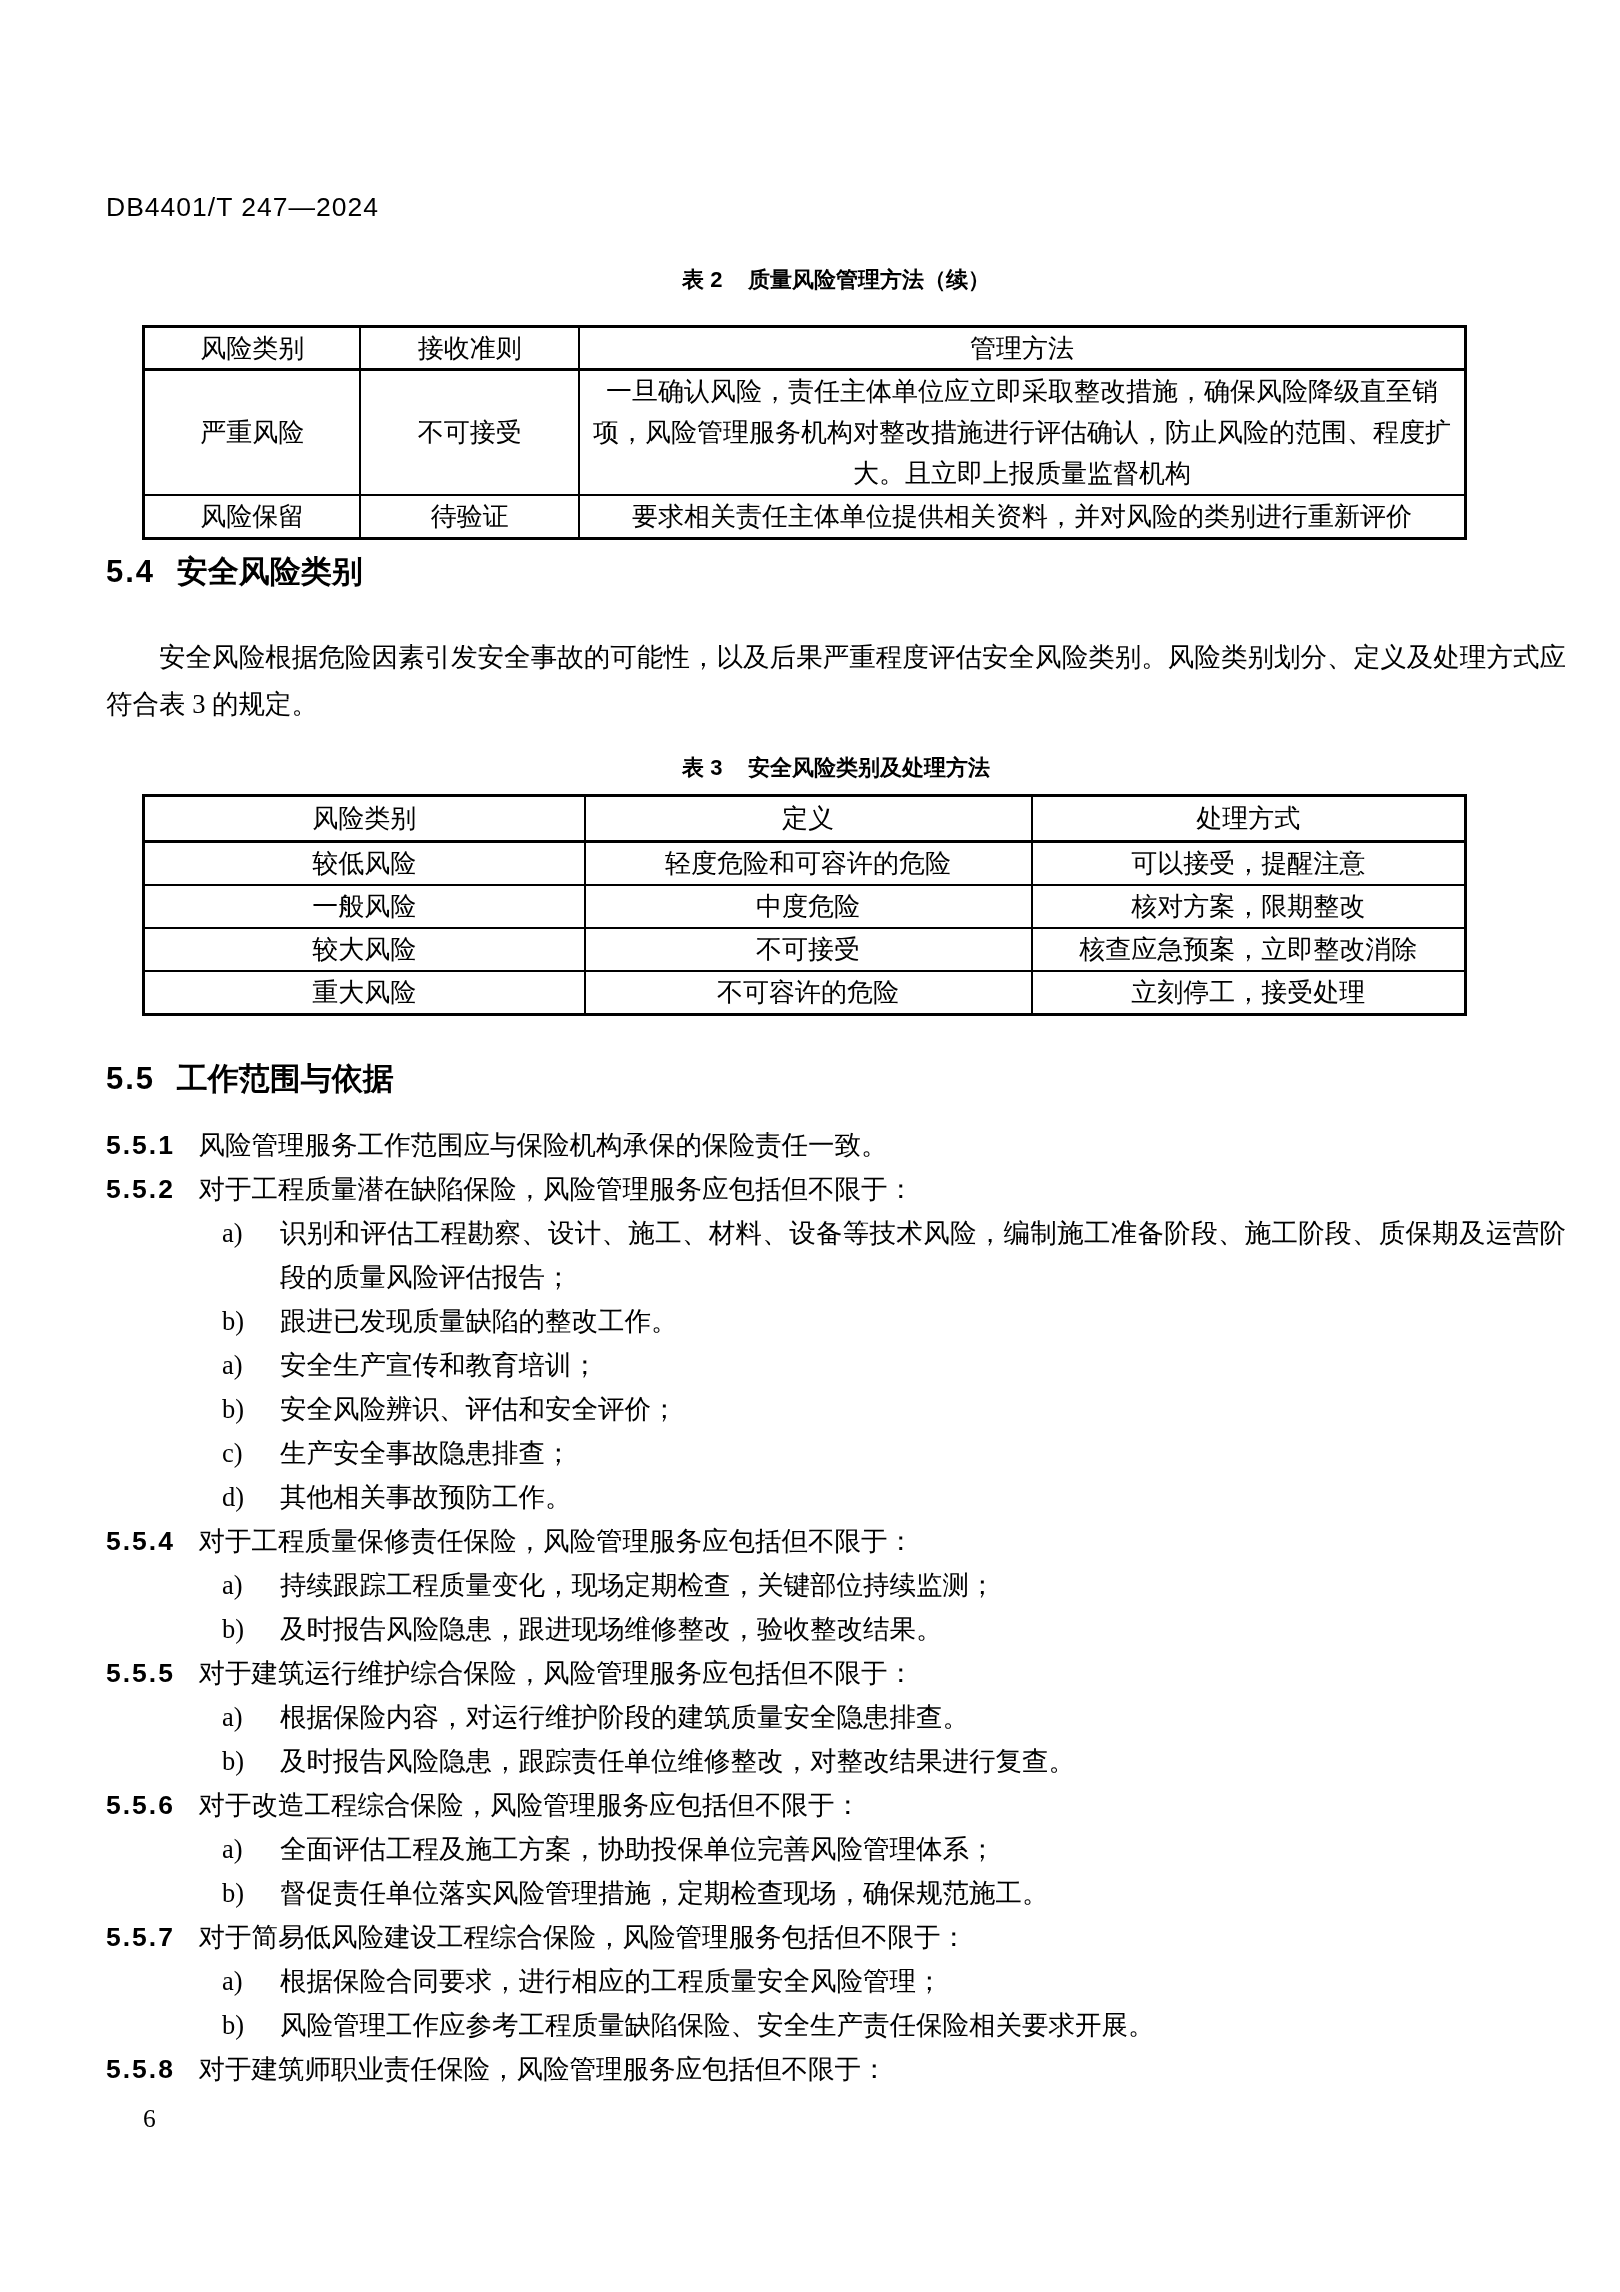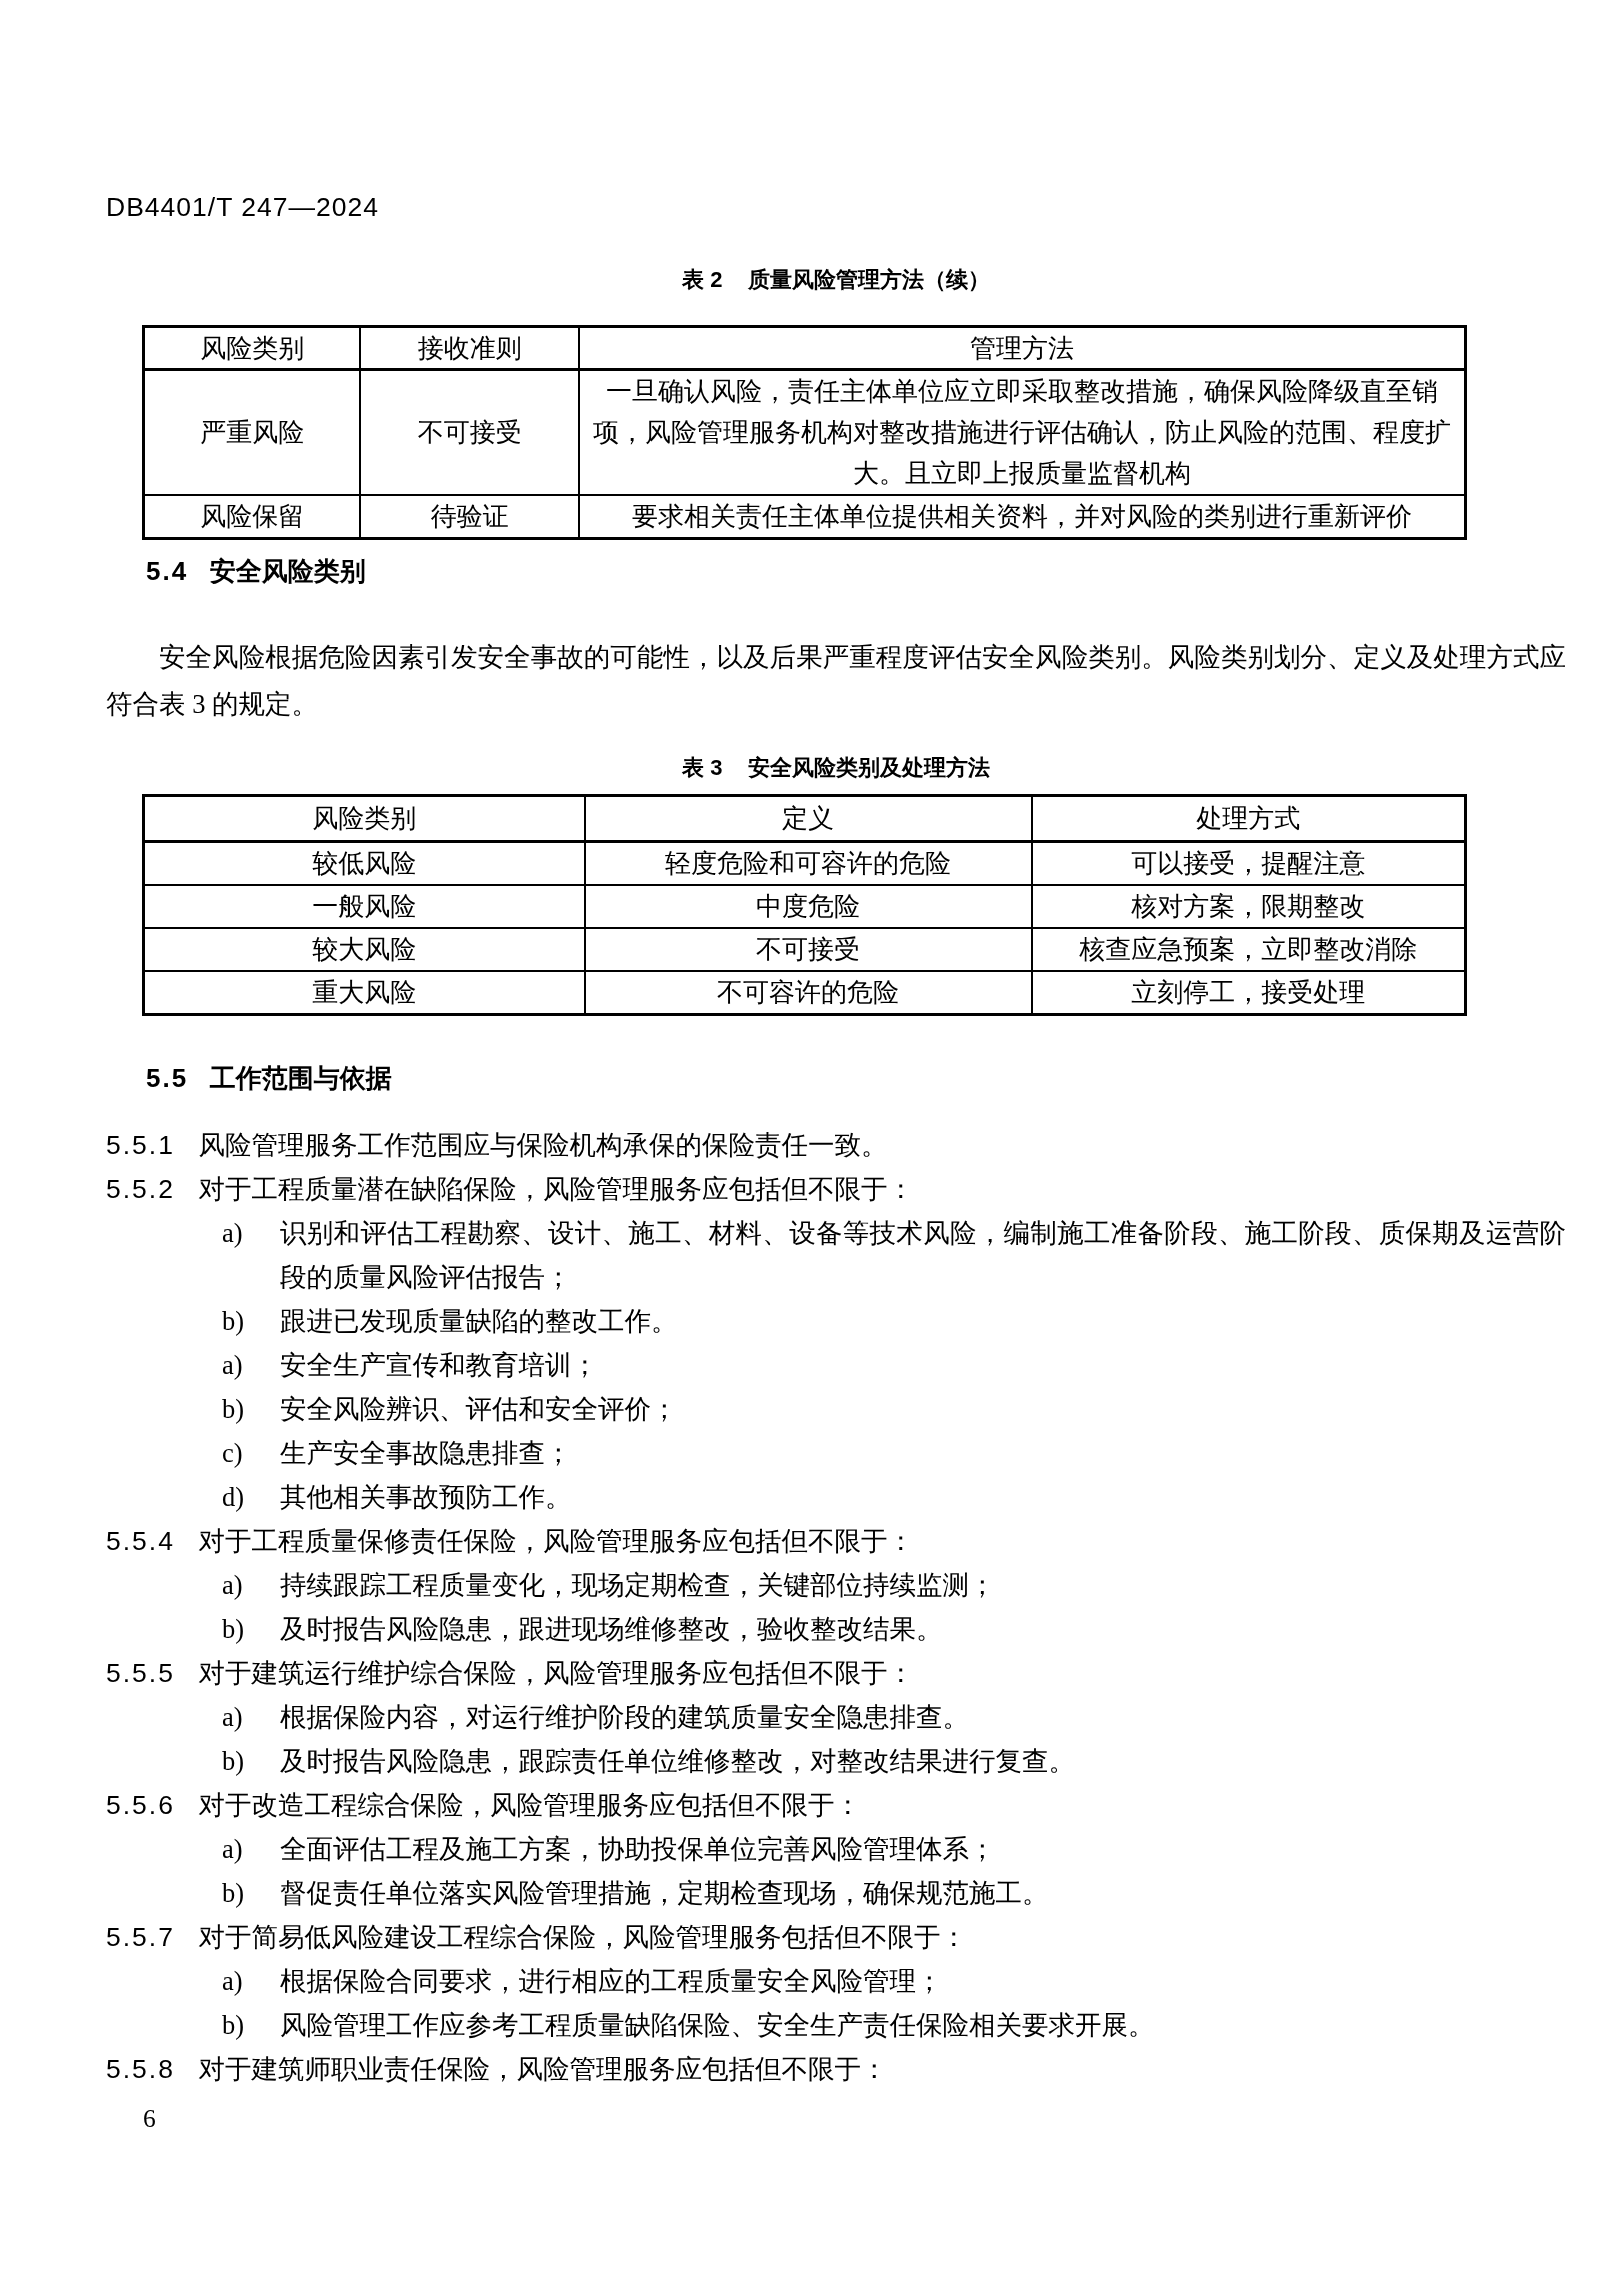--- a/index.html
+++ b/index.html
@@ -48,36 +48,36 @@
   .t2 col.c1{width:212px;} .t2 col.c2{width:214px;} .t2 col.c3{width:867px;}
   .t3 col.c1{width:431px;} .t3 col.c2{width:437px;} .t3 col.c3{width:424px;}
   td.method{
     text-align:justify;
     text-align-last:center;
     line-height:41px;
     padding:0 19.6px;
   }
   .sec-heading{
     font-family:"Liberation Sans","DejaVu Sans",sans-serif;
-    font-weight:bold;font-size:26px;line-height:35px;margin-left:40px;
+    font-weight:bold;font-size:31px;line-height:35px;
   }
   .sec-heading .sec-num{margin-right:21.6px;letter-spacing:2px;}
   .h54{margin-top:13.7px;}
   .h55{margin-top:45px;}
   .para54{
     margin-top:45px;
     line-height:47px;
     text-indent:2em;
     text-align:justify;
   }
   .clauses{margin-top:27.4px;line-height:44px;}
   .clause{text-align:justify;}
   .clause .cl-num{
     font-family:"Liberation Sans","DejaVu Sans",sans-serif;
-    font-weight:normal;letter-spacing:2px;
+    font-weight:bold;letter-spacing:2px;
     margin-right:23.5px;
   }
   .subitem{
     position:relative;
     padding-left:174px;
     text-align:justify;
   }
   .subitem .si-label{
     position:absolute;left:116px;top:0;
   }

